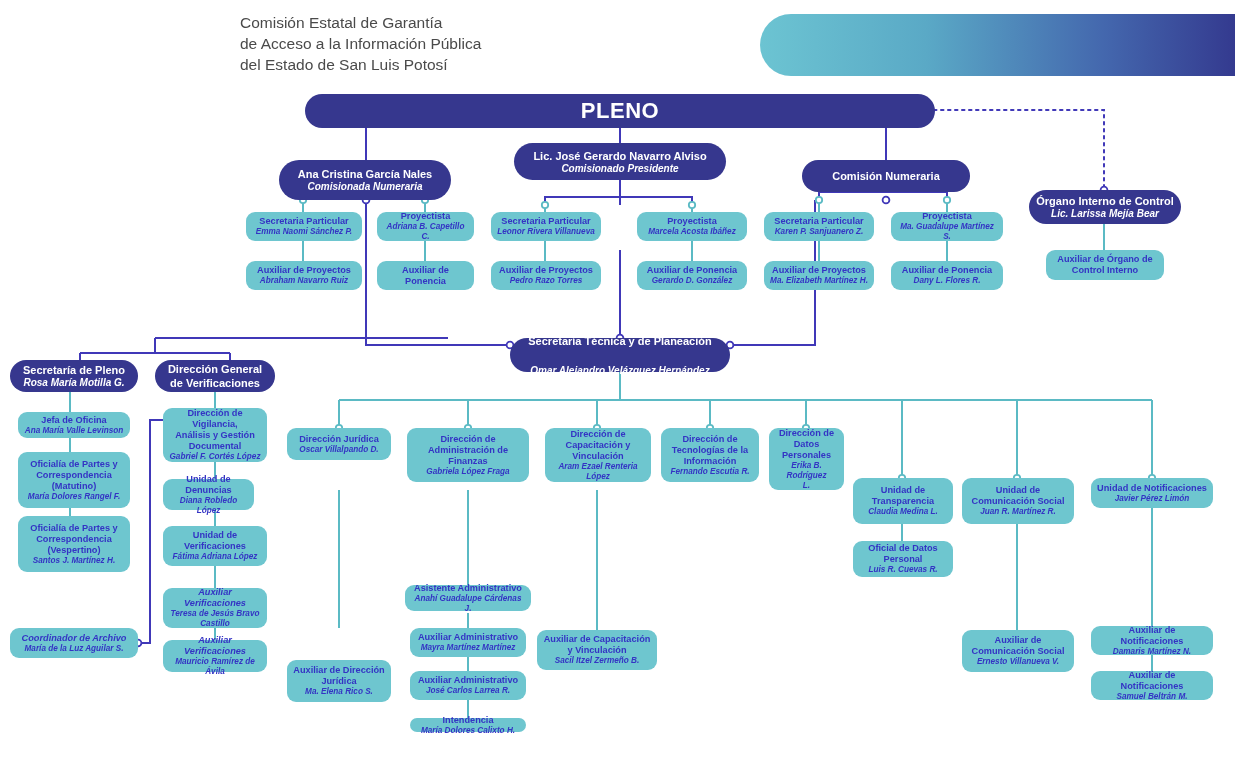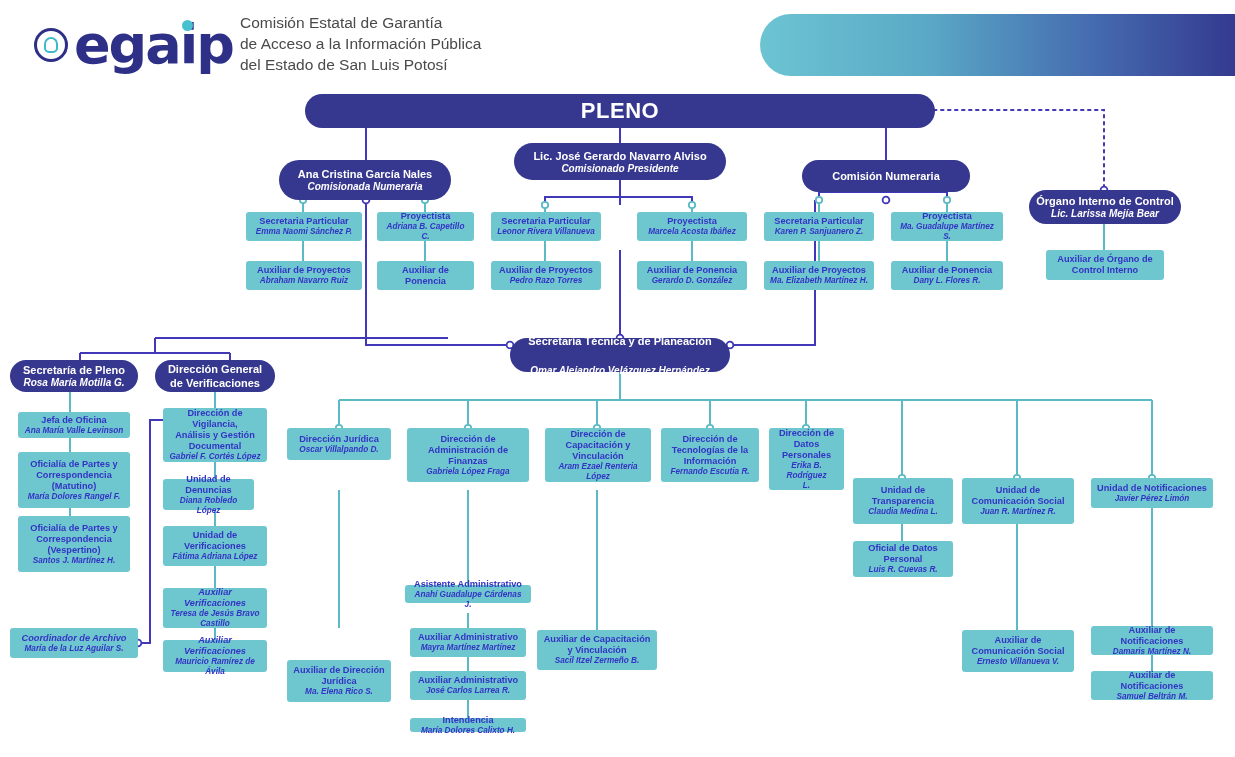--- a/index.html
+++ b/index.html
@@ -22,43 +22,38 @@
   #org-title{position:absolute;left:240px;top:12px;width:300px;
     font-size:15.5px;line-height:21px;color:#4a4a4a;}
 
   
   #wires{position:absolute;left:0;top:0;width:1235px;height:757px;}
 
   
   .node{position:absolute;box-sizing:border-box;display:flex;flex-direction:column;
     align-items:center;justify-content:center;text-align:center;padding:3px 5px;}
   .dark{background:#36378e;color:#ffffff;border-radius:22px;}
-  .teal{background:#6ec6cf;color:#3434c4;border-radius:3px;}
+  .teal{background:#6ec6cf;color:#3434c4;border-radius:9px;}
   .t1{font-weight:700;font-size:9.2px;line-height:11px;}
   .t2{font-style:italic;font-weight:700;font-size:8.2px;line-height:10px;}
   .dark .t2{color:#ffffff;}
   .teal .t1{color:#3434c4;}
   .teal .t2{color:#3434c4;}
   .big .t1{font-size:11px;line-height:14px;}
   .big .t2{font-size:10px;line-height:12px;}
   .pleno{font-weight:700;font-size:22px;letter-spacing:.5px;color:#fff;}
   .itl .t1{font-style:italic;}
 </style>
 </head>
 <body>
 
 <div id="stage">
 
   <div id="header-bar"></div>
 
-  <div id="logo">
-    <div id="logo-text"><span style="padding-left:44px"></span><span>egaip</span></div>
-    <div id="logo-mark"></div>
-    <div id="logo-dot"></div>
-  </div>
 
   <div id="org-title">
     <div>Comisión Estatal de Garantía</div>
     <div>de Acceso a la Información Pública</div>
     <div>del Estado de San Luis Potosí</div>
   </div>
 
   <svg id="wires" viewBox="0 0 1235 757" xmlns="http://www.w3.org/2000/svg">
     <g fill="none" stroke="#4038b8" stroke-width="2">
 
@@ -316,21 +311,21 @@
 Jurídica</div>
     <div class="t2">Ma. Elena Rico S.</div>
   </div>
 
   <div class="node teal" style="left:407px;top:428px;width:122px;height:54px;white-space:pre-line;">
     <div class="t1">Dirección de
 Administración de
 Finanzas</div>
     <div class="t2">Gabriela López Fraga</div>
   </div>
-  <div class="node teal" style="left:405px;top:585px;width:126px;height:18px;">
+  <div class="node teal" style="left:405px;top:585px;width:126px;height:26px;">
     <div class="t1">Asistente Administrativo</div>
     <div class="t2">Anahí Guadalupe Cárdenas J.</div>
   </div>
   <div class="node teal" style="left:410px;top:628px;width:116px;height:29px;">
     <div class="t1">Auxiliar Administrativo</div>
     <div class="t2">Mayra Martínez Martínez</div>
   </div>
   <div class="node teal" style="left:410px;top:671px;width:116px;height:29px;">
     <div class="t1">Auxiliar Administrativo</div>
     <div class="t2">José Carlos Larrea R.</div>

